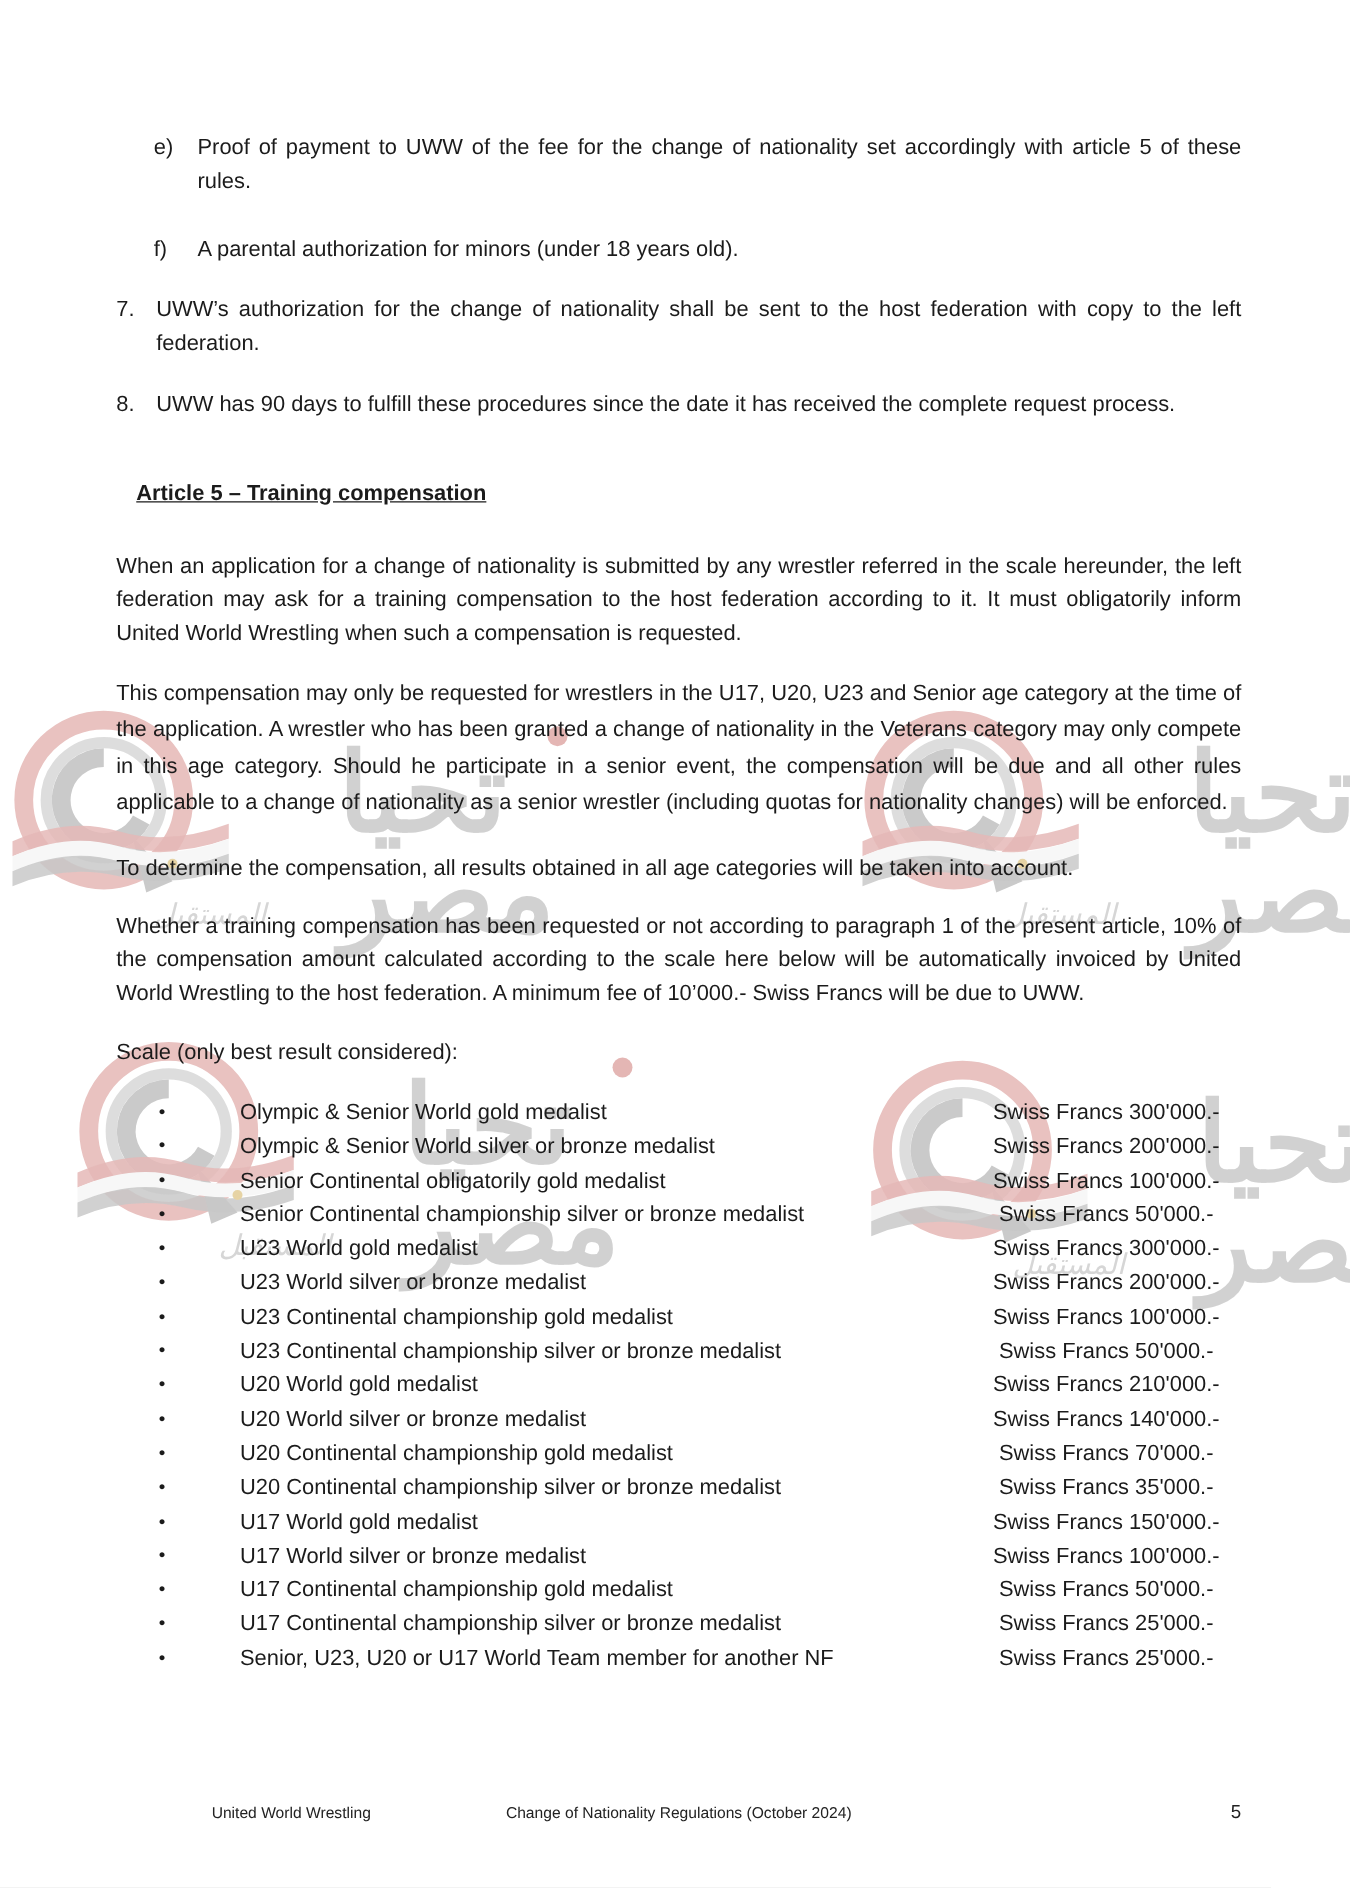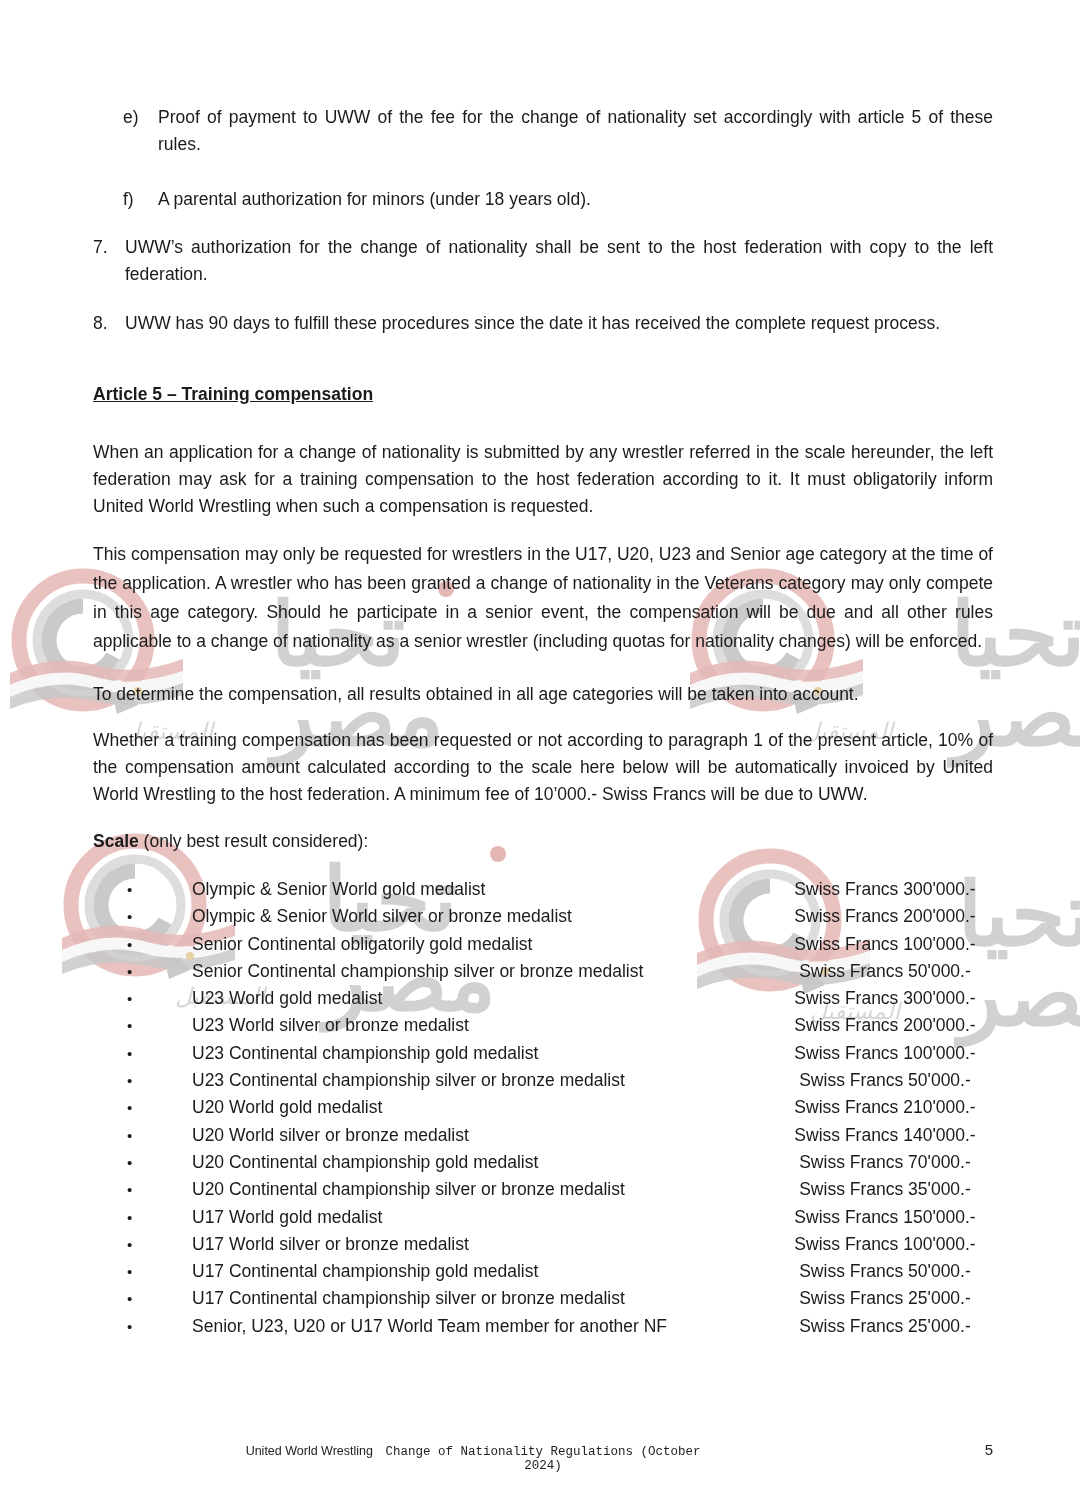--- a/index.html
+++ b/index.html
@@ -17,43 +17,43 @@
   .li{display:flex;font-size:17.5px;line-height:27px;}
   .li .marker{flex:0 0 32px;}
   .li.letter{padding-left:30px;}
   .li.letter .marker{flex:0 0 35px;}
   .li .txt{flex:1;text-align:justify;}
   #blk-e{margin-top:104px;}
   #blk-f{margin-top:28px;}
   #blk-7{margin-top:21px;}
   #blk-8{margin-top:22px;}
   .heading{
-    margin:44px 0 0 0;
+    margin:44px 0 0 16px;
     font-size:17.5px;line-height:27px;font-weight:bold;
     text-decoration:underline;
   }
   p.body{font-size:17.5px;line-height:27px;text-align:justify;margin:0;}
   #p1{margin-top:31px;}
   #p2{margin-top:20px;line-height:29px;}
   #p3{margin-top:25px;}
   #p4{margin-top:19px;}
   #scale-label{margin-top:20px;font-size:17.5px;line-height:27px;text-align:left;}
-  #scale-label .b{font-weight:bold;}
+  #scale-label .b{font-weight:normal;}
   .scale-list{margin-top:21px;}
   .srow{display:flex;padding-left:34px;font-size:17.5px;line-height:27.3px;}
   .srow .bullet{width:33px;flex:0 0 33px;font-size:15px;}
   .srow .sitem{width:585px;flex:0 0 585px;margin-left:32px;}
   .srow .sval{flex:1;text-align:center;}
   .footer{
     position:absolute;left:93px;top:1441px;width:900px;
     display:flex;align-items:baseline;
     font-size:12.5px;color:#222;z-index:2;
   }
-  .f-left{width:280px;text-align:right;}
-  .f-center{flex:1;text-align:center;font-family:Liberation Mono, monospace;}
+  .f-left{width:280px;text-align:center;}
+  .f-center{flex:1;text-align:center;}
   .f-right{width:280px;text-align:right;font-size:15px;}
 </style>
 </head>
 <body>
 
 <div class="page">
 
   <svg class="wm-layer" width="1080" height="1510" aria-hidden="true">
     <defs>
       <g id="wm-sym" opacity="0.55">

